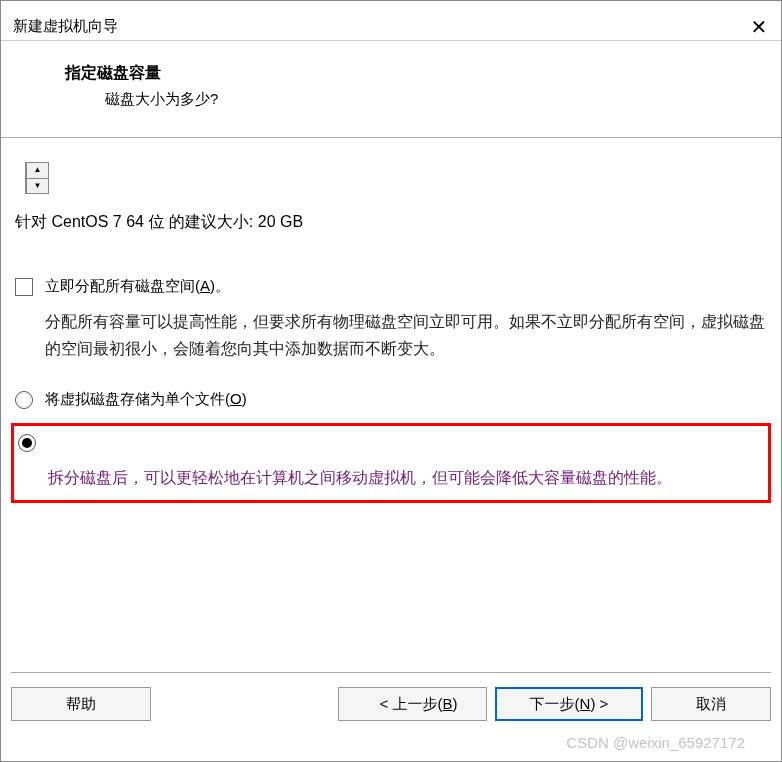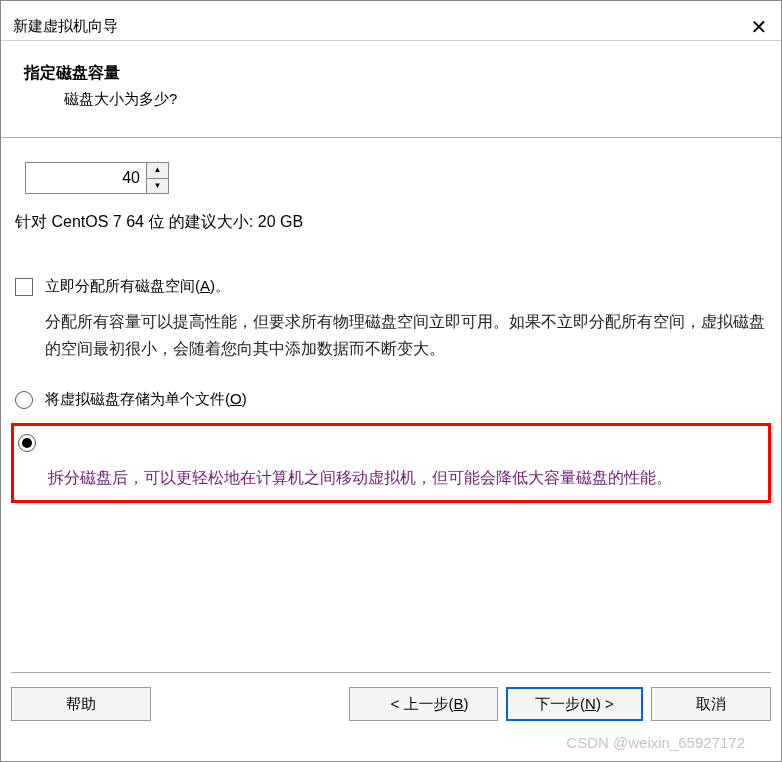--- a/index.html
+++ b/index.html
@@ -25,21 +25,21 @@
       height: 40px;
     }
     .close-btn {
       font-size: 20px;
       cursor: pointer;
       width: 24px;
       text-align: center;
       line-height: 1;
     }
     .header-section {
-      padding: 22px 30px 28px 23px;
+      padding: 22px 30px 28px 64px;
       border-bottom: 1px solid #aaa;
     }
     .header-title {
       font-weight: bold;
       font-size: 16px;
       margin-bottom: 6px;
     }
     .header-subtitle {
       font-size: 15px;
       margin-left: 40px;
@@ -175,21 +175,21 @@
     }
     .btn-help {
       width: 140px;
     }
     .spacer {
       flex: 1;
     }
     .btn-next {
       border: 2px solid #0066cc;
       margin: 0 8px;
-      width: 137px;
+      width: 148px;
     }
     .btn-back {
       width: 149px;
       padding-left: 32px;
     }
     .btn-cancel {
       width: 120px;
     }
     .watermark {
       position: absolute;
@@ -209,21 +209,20 @@
 
 <div class="header-section">
   <div class="header-title">指定磁盘容量</div>
   <div class="header-subtitle">磁盘大小为多少?</div>
 </div>
 
 <div class="content">
 
   <div class="size-row">
     <div class="spinner-wrap">
-      <input class="spinner-input" value="40" style="">
       <div class="spinner-btns">
         <button class="spinner-btn">▲</button>
         <button class="spinner-btn">▼</button>
       </div>
     </div>
   </div>
 
   <div class="recommended">针对 CentOS 7 64 位 的建议大小: 20 GB</div>
 
   <div class="checkbox-row">

